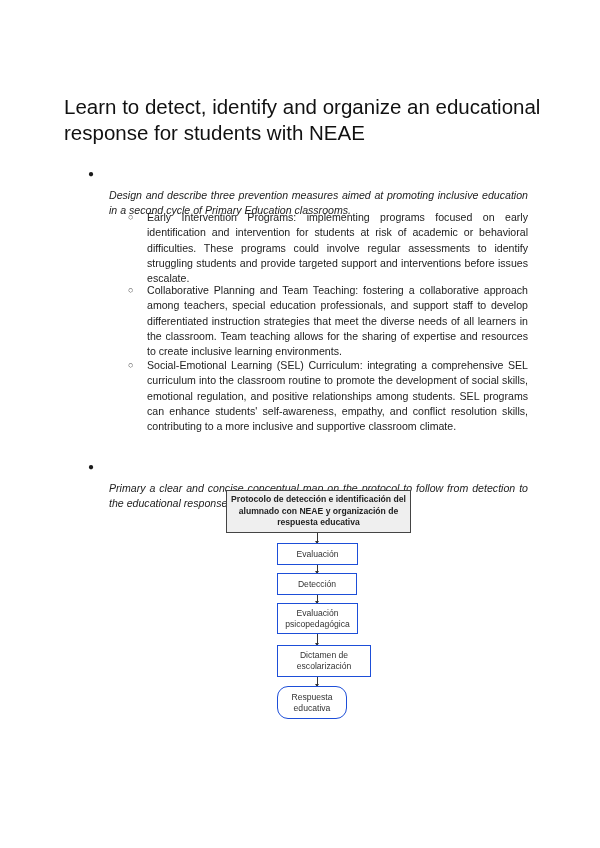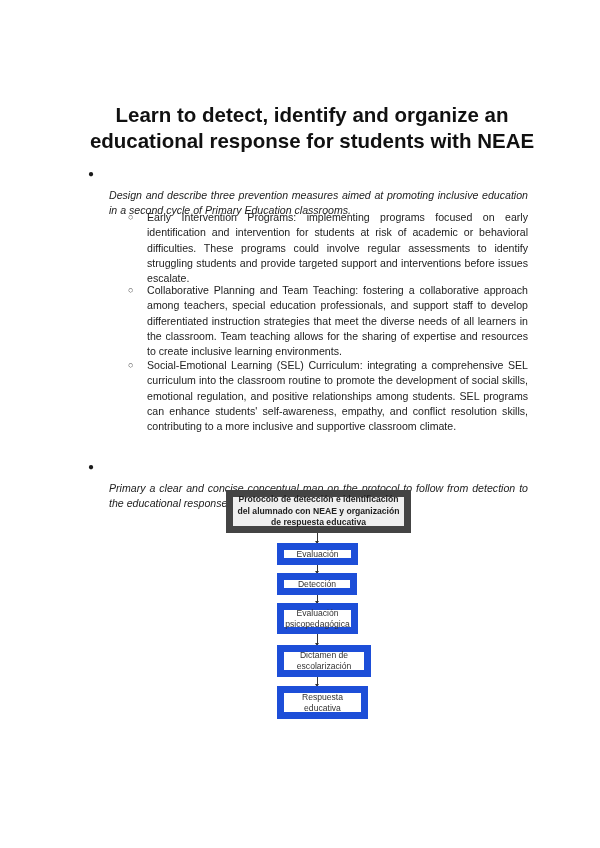--- a/index.html
+++ b/index.html
@@ -1,27 +1,27 @@
 <!DOCTYPE html>
 <html><head>
 <meta charset="utf-8">
 <style>
   html, body { margin: 0; padding: 0; background: #ffffff; }
   body { width: 600px; height: 848px; position: relative; overflow: hidden;
          font-family: "Liberation Sans", sans-serif; color: #1a1a1a; }
-  .title { position: absolute; left: 60px; top: 90px; width: 480px; text-align: center;
-           font-weight: bold; font-size: 20.5px; line-height: 26px; color: #111; margin: 12px; }
+  .title { position: absolute; left: 60px; top: 90px; width: 480px; text-align: left;
+           font-weight: normal; font-size: 20.5px; line-height: 26px; color: #111; margin: 4px; }
   .bullet-row { position: absolute; left: 88px; width: 440px; font-size: 10.6px; line-height: 15.2px; }
   .bullet-dot { position: absolute; left: 0; top: 0; font-size: 10px; }
   .bullet-text { margin-left: 21px; font-style: italic; text-align: justify; color: #222; margin-top: 22px; }
   .sub-row { position: absolute; left: 128px; width: 400px; font-size: 10.6px; line-height: 15.3px; }
   .sub-dot { position: absolute; left: 0; top: 0; font-size: 9px; color: #444; }
   .sub-text { margin-left: 19px; text-align: justify; color: #222; }
   .flow { position: absolute; left: 0; top: 0; width: 600px; height: 848px; pointer-events: none; }
-  .fbox { position: absolute; border: 7px solid #1d4ed8; background: #fff; display: flex;
+  .fbox { position: absolute; border: 1px solid #1d4ed8; background: #fff; display: flex;
           align-items: center; justify-content: center; text-align: center;
           font-size: 8.6px; line-height: 11px; color: #333; box-sizing: border-box; pointer-events: auto; }
   .fbox.header { background: #efefef; font-weight: bold; border-color: #444; color: #222; line-height: 11.5px; }
   .arrow { position: absolute; left: 317px; width: 1px; background: #333; }
   .arrow::after { content: ""; position: absolute; left: -2px; bottom: -1px;
                   border-left: 2.5px solid transparent; border-right: 2.5px solid transparent; border-top: 3px solid #333; }
 </style>
 </head>
 <body>
 
@@ -61,14 +61,14 @@
 
   <div class="fbox" style="left:277px; top:573px; width:80px; height:22px;">Detección</div>
   <div class="arrow" style="top:595px; height:8px;"></div>
 
   <div class="fbox" style="left:277px; top:603px; width:81px; height:31px;">Evaluación psicopedagógica</div>
   <div class="arrow" style="top:634px; height:11px;"></div>
 
   <div class="fbox" style="left:277px; top:645px; width:94px; height:32px;">Dictamen de escolarización</div>
   <div class="arrow" style="top:677px; height:9px;"></div>
 
-  <div class="fbox" style="left:277px; top:686px; width:91px; height:33px;">Respuesta educativa</div>
+  <div class="fbox" style="left:277px; top:686px; width:70px; height:33px;border-radius:11px;">Respuesta educativa</div>
 </div>
 
 </body></html>

